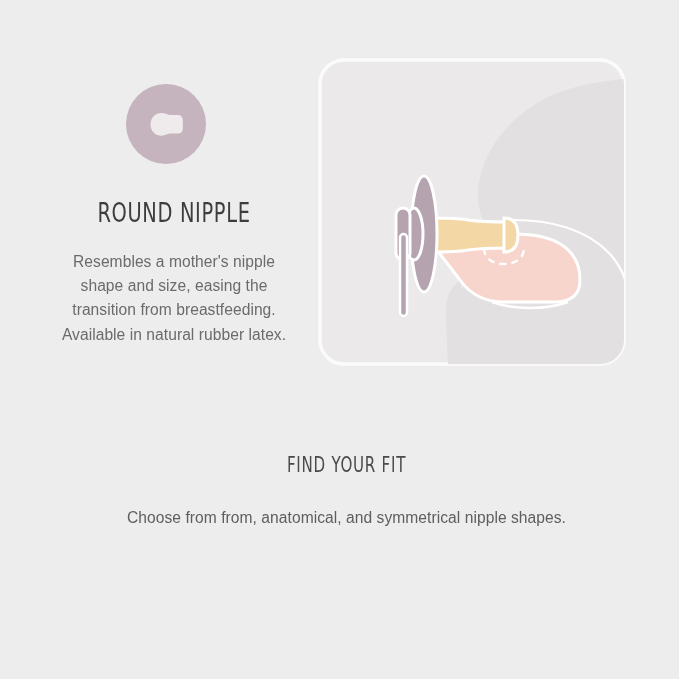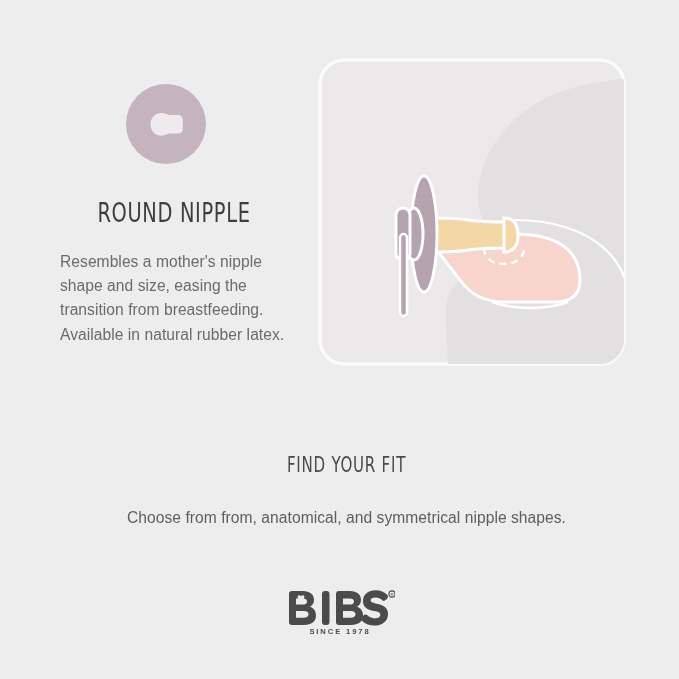--- a/index.html
+++ b/index.html
@@ -51,21 +51,21 @@
     transform-origin: center center;
     white-space: nowrap;
   }
 
   .feature-body {
     font-size: 15.6px;
     line-height: 1.56;
     color: #6b6b6b;
     margin: 12px;
     letter-spacing: 0.05px;
-    text-align: left;
+    text-align: center;
     font-weight: 400;
   }
 
   
   .illustration-panel {
     position: absolute;
     left: 318px;
     top: 58px;
     width: 308px;
     height: 308px;
@@ -212,73 +212,14 @@
       </g>
     </svg>
     <span class="visually-hidden">Cross-section illustration of a round nipple pacifier inside a baby's mouth</span>
   </div>
 
   <div class="fit-block">
     <h3 class="fit-title">FIND YOUR FIT</h3>
     <p class="fit-sub">Choose from from, anatomical, and symmetrical nipple shapes.</p>
   </div>
 
-  <div class="brand">
-    <svg width="110" height="48" viewBox="0 0 110 48">
-      <g fill="#4b4b4b">
-
-        <path d="M4 6 C4 4 5 3 7 3 L18 3 C25 3 29 6.5 29 12
-                 C29 15 27.5 17.5 25 18.8
-                 C28.5 20 31 23 31 27.5
-                 C31 33.5 26.5 37 19 37
-                 L7 37 C5 37 4 36 4 34 Z
-                 M11 10.5 L11 16.5 L17.5 16.5 C20.5 16.5 22 15.3 22 13.4
-                 C22 11.5 20.5 10.5 17.5 10.5 Z
-                 M11 23 L11 29.8 L18.5 29.8 C21.8 29.8 23.5 28.5 23.5 26.3
-                 C23.5 24.1 21.8 23 18.5 23 Z"></path>
-
-        <path d="M16 8.2
-                 C15.1 6.6 12.6 6.8 12.6 9
-                 C12.6 10.9 14.8 12.6 16 13.6
-                 C17.2 12.6 19.4 10.9 19.4 9
-                 C19.4 6.8 16.9 6.6 16 8.2 Z" fill="#ebe9e9"></path>
-
-        <path d="M37 6 C37 4 38 3 40 3 L41.5 3 C43.5 3 44.5 4 44.5 6
-                 L44.5 34 C44.5 36 43.5 37 41.5 37 L40 37
-                 C38 37 37 36 37 34 Z"></path>
-
-        <path d="M51 6 C51 4 52 3 54 3 L65 3 C72 3 76 6.5 76 12
-                 C76 15 74.5 17.5 72 18.8
-                 C75.5 20 78 23 78 27.5
-                 C78 33.5 73.5 37 66 37
-                 L54 37 C52 37 51 36 51 34 Z
-                 M58 10.5 L58 16.5 L64.5 16.5 C67.5 16.5 69 15.3 69 13.4
-                 C69 11.5 67.5 10.5 64.5 10.5 Z
-                 M58 23 L58 29.8 L65.5 29.8 C68.8 29.8 70.5 28.5 70.5 26.3
-                 C70.5 24.1 68.8 23 65.5 23 Z"></path>
-
-        <path d="M97.5 12.5
-                 C96 10.6 93.2 9.4 90.2 9.4
-                 C87.4 9.4 85.6 10.5 85.6 12.3
-                 C85.6 14.2 87.6 14.9 91.6 15.7
-                 C98.6 17 103 19.6 103 26
-                 C103 32.8 97.6 37.6 89.6 37.6
-                 C84.2 37.6 79.6 35.8 76.8 32.6
-                 C75.6 31.2 75.8 29.6 77.2 28.4
-                 L78.6 27.2 C80 26 81.4 26.2 82.8 27.6
-                 C84.6 29.4 87 30.4 89.8 30.4
-                 C93.2 30.4 95.4 29 95.4 26.8
-                 C95.4 24.6 93.4 23.8 89 23
-                 C82 21.7 78 19 78 12.9
-                 C78 6.6 83 2.2 90.6 2.2
-                 C95.4 2.2 99.6 3.9 102.2 6.8
-                 C103.4 8.1 103.2 9.7 101.8 10.9
-                 L100.4 12.1 C99 13.3 98.6 13.1 97.5 12.5 Z"></path>
-
-        <circle cx="107" cy="6" r="3.1" fill="none" stroke="#4b4b4b" stroke-width="1.1"></circle>
-        <text x="107" y="7.9" font-size="4.4" text-anchor="middle" font-family="Liberation Sans, sans-serif" fill="#4b4b4b">R</text>
-
-        <text x="55" y="46" font-size="7.6" letter-spacing="1.9" text-anchor="middle" font-family="Liberation Sans, sans-serif" fill="#4b4b4b" font-weight="bold">SINCE 1978</text>
-      </g>
-    </svg>
-  </div>
 
 </div>
 
 </body></html>

